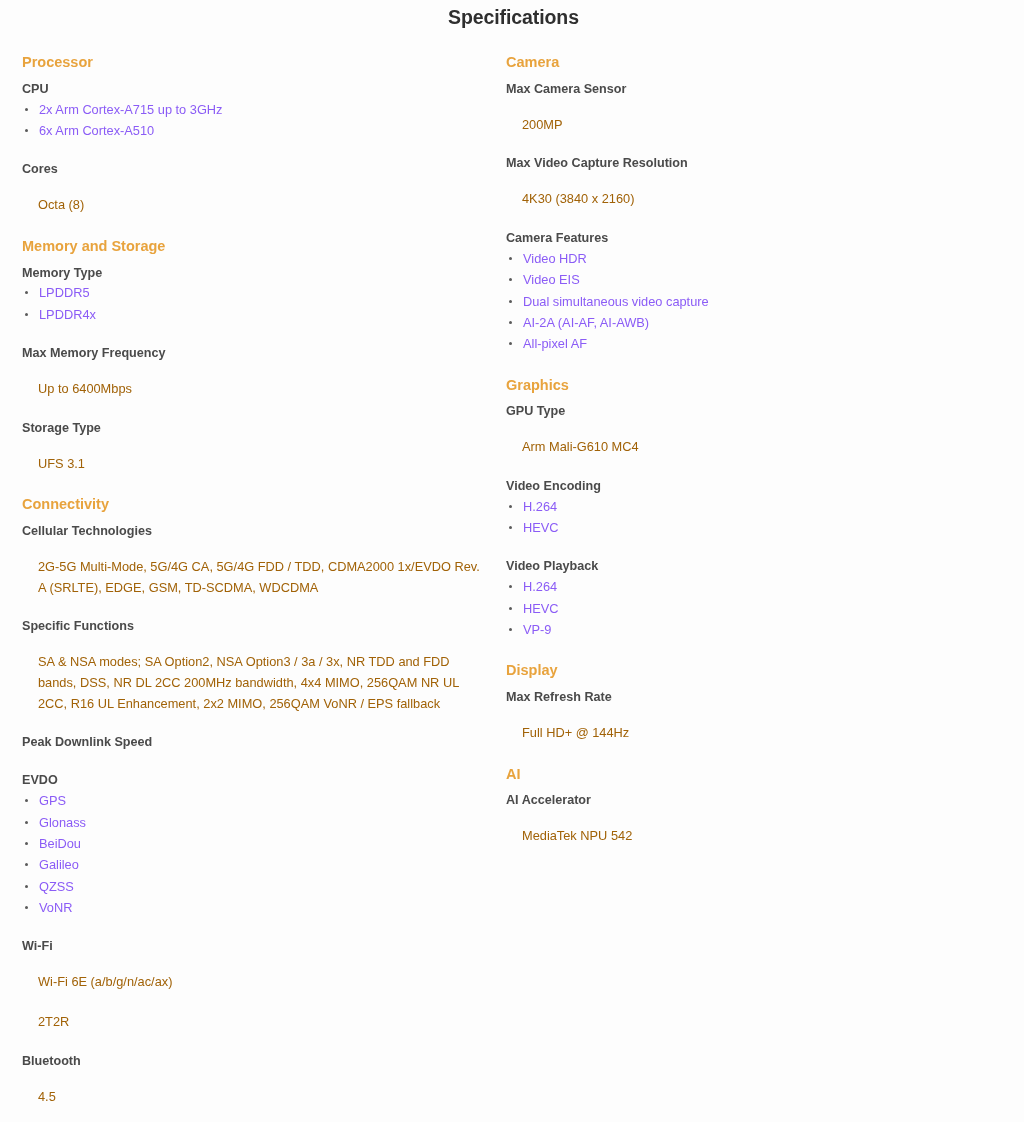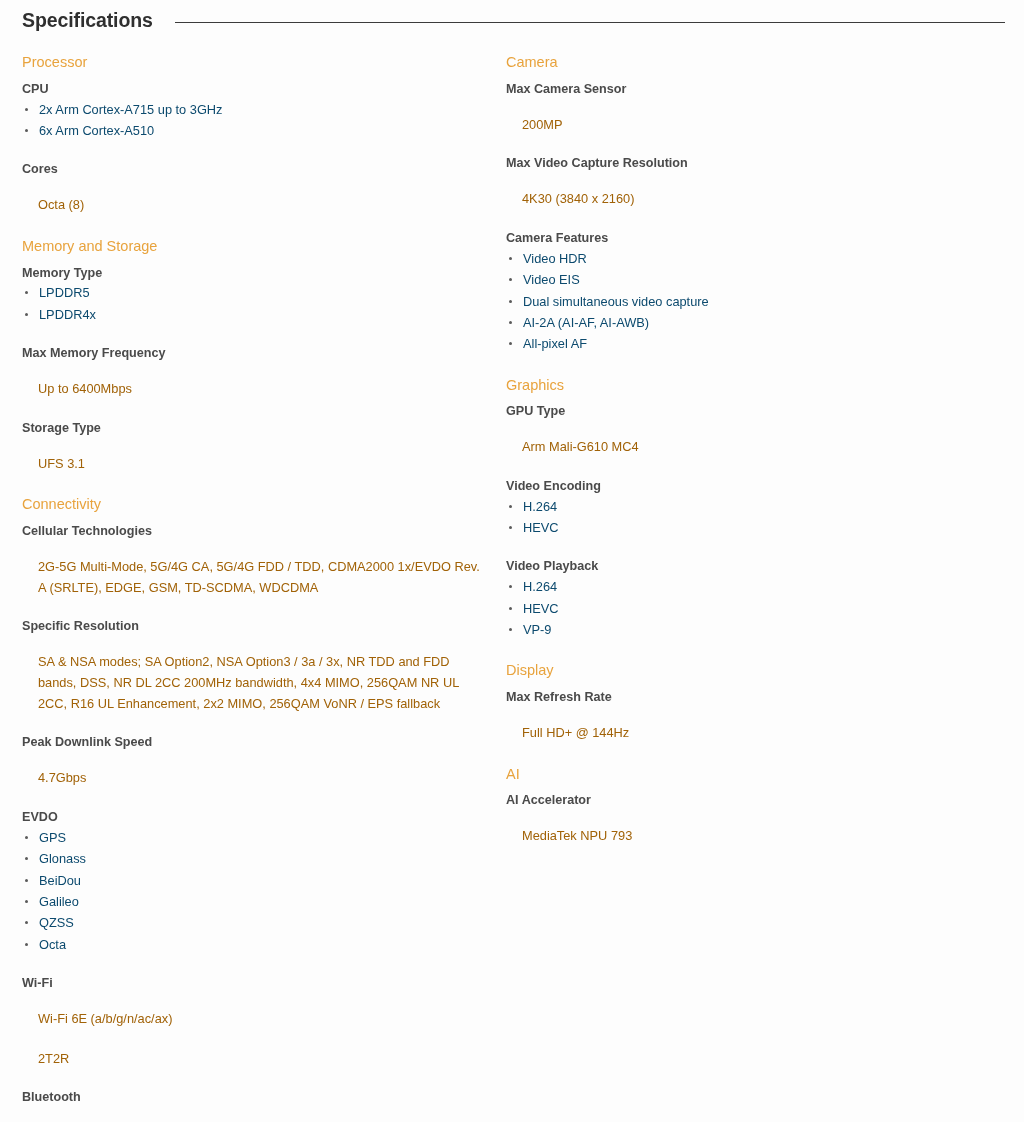--- a/index.html
+++ b/index.html
@@ -21,20 +21,21 @@
     box-sizing: border-box;
     padding: 0;
   }
   
   .header {
     display: flex;
     align-items: center;
     padding: 8px 19px 0 22px;
     box-sizing: border-box;
     height: 34px;
+    flex-direction: column;
   }
   .page-title {
     font-size: 19.5px;
     font-weight: bold;
     color: #2f2f2f;
     letter-spacing: -0.1px;
     white-space: nowrap;
     line-height: 1;
   }
   .header-rule {
@@ -60,21 +61,21 @@
   }
   .col-right {
     width: 521px;
     padding-left: 3px;
     padding-top: 20px;
   }
   
   .section-title {
     color: #e8a33d;
     font-size: 14.5px;
-    font-weight: normal;
+    font-weight: bold;
     margin: 0 0 9px 0;
     line-height: 1.15;
   }
   .section + .section {
     margin-top: 22px;
   }
   .spec {
     margin-bottom: 19px;
   }
   .spec:last-child {
@@ -96,21 +97,21 @@
   }
   ul.spec-list {
     list-style: none;
     margin: 0;
     padding: 0;
   }
   ul.spec-list li {
     position: relative;
     padding-left: 17px;
     font-size: 12.8px;
-    color: #0c4a6e;
+    color: #8b5cf6;
     line-height: 1.67;
   }
   ul.spec-list li::before {
     content: "";
     position: absolute;
     left: 3px;
     top: 9px;
     width: 3px;
     height: 3px;
     border-radius: 50%;
@@ -161,36 +162,35 @@
             <div class="spec-value">UFS 3.1</div>
           </div>
         </div>
         <div class="section">
           <div class="section-title">Connectivity</div>
           <div class="spec">
             <div class="spec-label">Cellular Technologies</div>
             <div class="spec-value">2G-5G Multi-Mode, 5G/4G CA, 5G/4G FDD / TDD, CDMA2000 1x/EVDO Rev. A (SRLTE), EDGE, GSM, TD-SCDMA, WDCDMA</div>
           </div>
           <div class="spec">
-            <div class="spec-label">Specific Resolution</div>
+            <div class="spec-label">Specific Functions</div>
             <div class="spec-value">SA &amp; NSA modes; SA Option2, NSA Option3 / 3a / 3x, NR TDD and FDD bands, DSS, NR DL 2CC 200MHz bandwidth, 4x4 MIMO, 256QAM NR UL 2CC, R16 UL Enhancement, 2x2 MIMO, 256QAM VoNR / EPS fallback</div>
           </div>
           <div class="spec">
             <div class="spec-label">Peak Downlink Speed</div>
-            <div class="spec-value">4.7Gbps</div>
           </div>
           <div class="spec">
             <div class="spec-label">EVDO</div>
             <ul class="spec-list">
               <li>GPS</li>
               <li>Glonass</li>
               <li>BeiDou</li>
               <li>Galileo</li>
               <li>QZSS</li>
-              <li>Octa</li>
+              <li>VoNR</li>
             </ul>
           </div>
           <div class="spec">
             <div class="spec-label">Wi-Fi</div>
             <div class="spec-value">Wi-Fi 6E (a/b/g/n/ac/ax)</div>
           </div>
           <div class="spec">
             <div class="spec-value">2T2R</div>
           </div>
           <div class="spec">
@@ -247,19 +247,19 @@
           <div class="section-title">Display</div>
           <div class="spec">
             <div class="spec-label">Max Refresh Rate</div>
             <div class="spec-value">Full HD+ @ 144Hz</div>
           </div>
         </div>
         <div class="section">
           <div class="section-title">AI</div>
           <div class="spec">
             <div class="spec-label">AI Accelerator</div>
-            <div class="spec-value">MediaTek NPU 793</div>
+            <div class="spec-value">MediaTek NPU 542</div>
           </div>
         </div>
       </div>
   </div>
 
 </div>
 
 </body></html>

